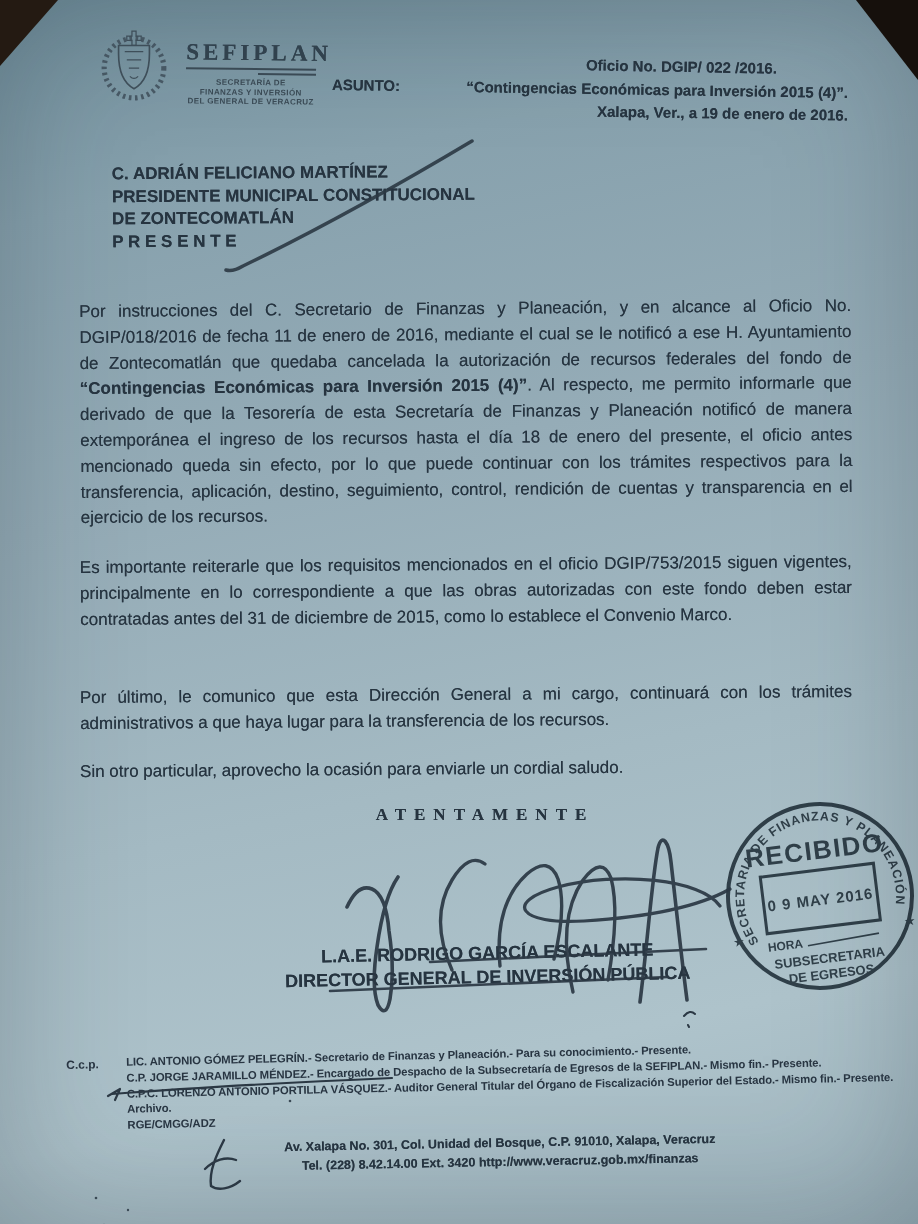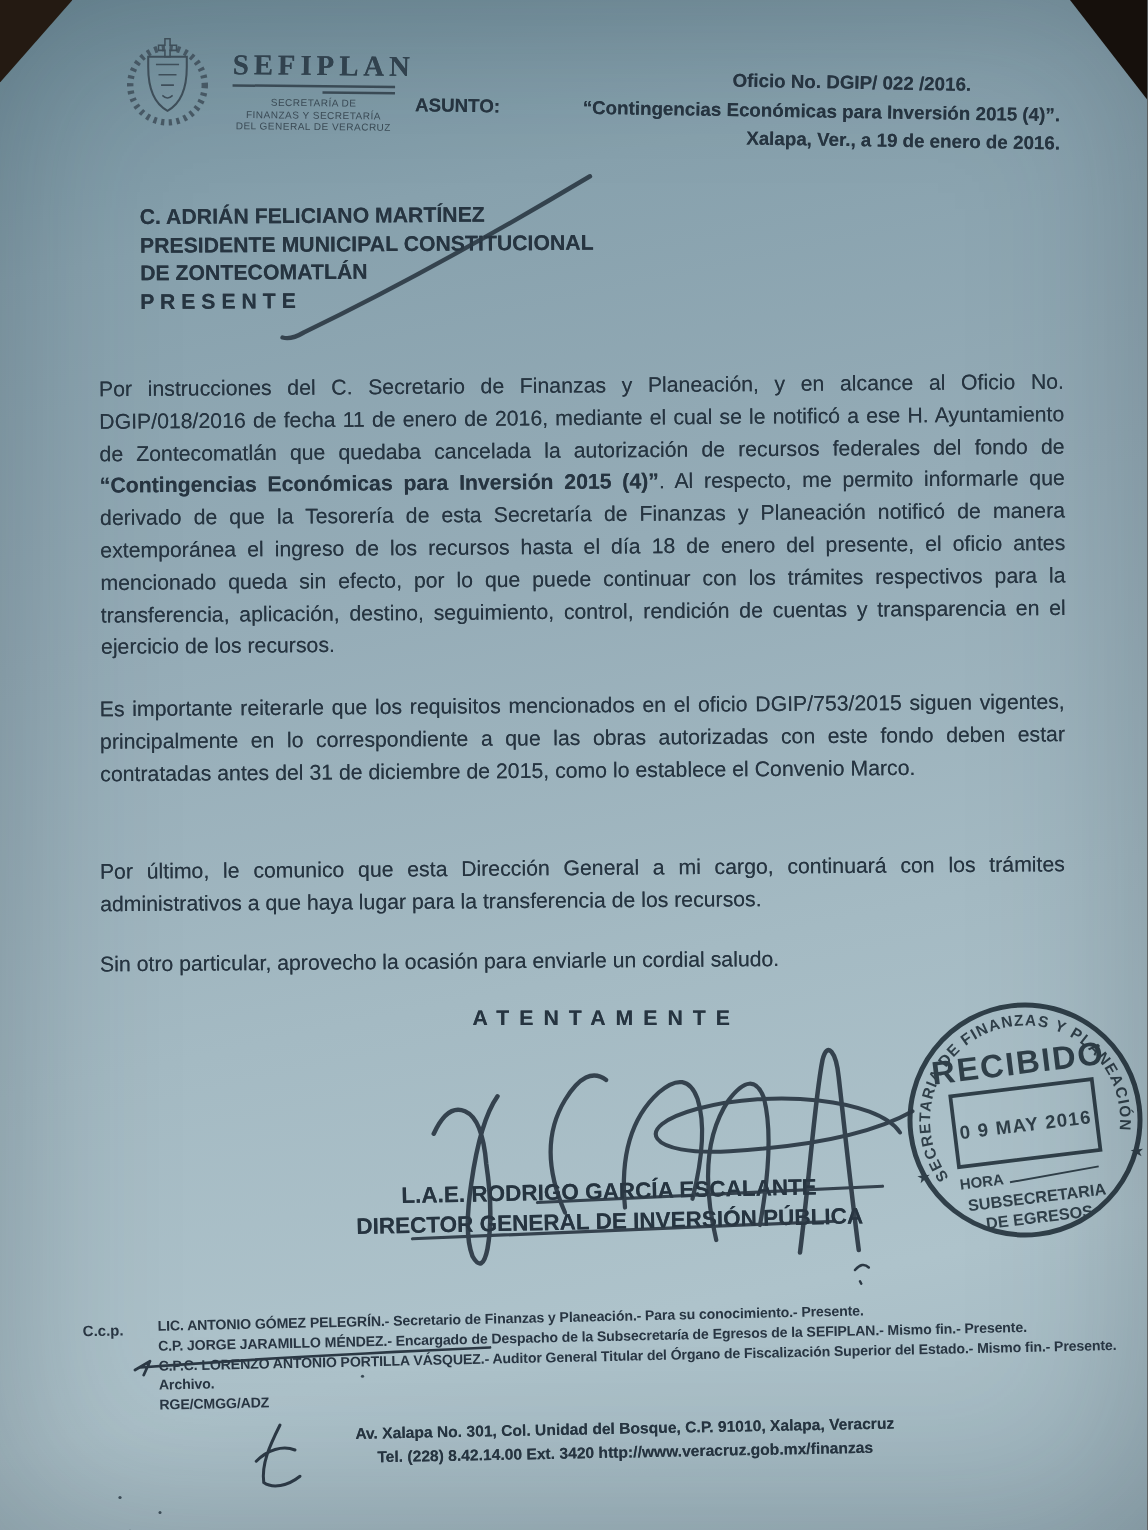--- a/index.html
+++ b/index.html
@@ -23,41 +23,41 @@
   #corner-tr{position:absolute;right:0;top:0;width:62px;height:80px;
     background:#16100c;clip-path:polygon(100% 0,100% 100%,0 0);}
 
   
   #emblem{left:98px;top:26px;width:72px;height:78px;}
   #wordmark-block{left:186px;top:40px;width:130px;text-align:center;transform:rotate(.6deg);}
   #wordmark{font-family:"Liberation Serif",serif;font-weight:700;font-size:23px;
     letter-spacing:4px;color:#31424e;white-space:nowrap;}
   .wm-rule{height:2px;background:#3a4a55;margin-top:2px;}
   .wm-rule2{height:2px;background:#3a4a55;width:58px;margin:3px 0 0 auto;}
-  #subtitle{margin-top:3px;font-size:8px;font-weight:400;letter-spacing:.4px;
+  #subtitle{margin-top:3px;font-size:8px;font-weight:700;letter-spacing:.4px;
     color:#3a4a55;line-height:9.5px;white-space:nowrap;}
   #oficio-line{left:586px;top:58px;font-size:15px;font-weight:700;transform:rotate(1deg);white-space:nowrap;}
   #asunto-line{left:332px;top:80px;width:516px;display:flex;gap:12px;
     font-size:15px;font-weight:700;transform:rotate(.9deg);}
   #asunto-line .txt{flex:1;text-align:right;}
   #place-date{left:520px;top:104px;width:328px;text-align:right;font-size:15px;
     font-weight:700;transform:rotate(.9deg);white-space:nowrap;}
 
   
   #recipient{left:112px;top:162px;font-size:17px;font-weight:700;line-height:22.5px;
     transform:rotate(-.4deg);white-space:nowrap;}
 
   
   .para{left:80px;width:772px;font-size:17px;line-height:25.8px;
     text-align:justify;transform:rotate(-.45deg);}
   #p1{top:296px;} #p2{top:552px;} #p3{top:682px;} #p4{top:756px;width:790px;text-align:left;}
   .b{font-weight:700;}
 
   #atentamente{left:290px;top:805px;width:390px;text-align:center;font-size:17px;
-    font-weight:700;letter-spacing:8px;white-space:nowrap;}
+    font-weight:700;letter-spacing:8px;white-space:nowrap;font-family:Liberation Serif, serif;}
 
   
   #signer{left:235px;top:942px;width:505px;text-align:center;font-weight:700;
     font-size:18px;line-height:23.5px;transform:rotate(-1.2deg);white-space:nowrap;}
 
   
   #stamp{left:710px;top:786px;width:220px;height:220px;transform:rotate(-7deg);
     opacity:.88;mix-blend-mode:multiply;}
   #stamp text{fill:#2d3c46;font-family:"Liberation Sans",sans-serif;}
 
@@ -87,21 +87,21 @@
       <path d="M31,48 q4,4 8,0" stroke-width="1.2"></path>
     </g>
   </svg>
 
   <div id="wordmark-block" class="abs">
     <div id="wordmark" class="ink">SEFIPLAN</div>
     <div class="wm-rule"></div>
     <div class="wm-rule2"></div>
     <div id="subtitle">
       <div>SECRETARÍA DE</div>
-      <div>FINANZAS Y SECRETARÍA</div>
+      <div>FINANZAS Y INVERSIÓN</div>
       <div>DEL GENERAL DE VERACRUZ</div>
     </div>
   </div>
 
   <div id="oficio-line" class="abs ink">Oficio No. DGIP/ 022 /2016.</div>
 
   <div id="asunto-line" class="abs ink">
     <span>ASUNTO:</span>
     <span class="txt">“Contingencias Económicas para Inversión 2015 (4)”.</span>
   </div>

